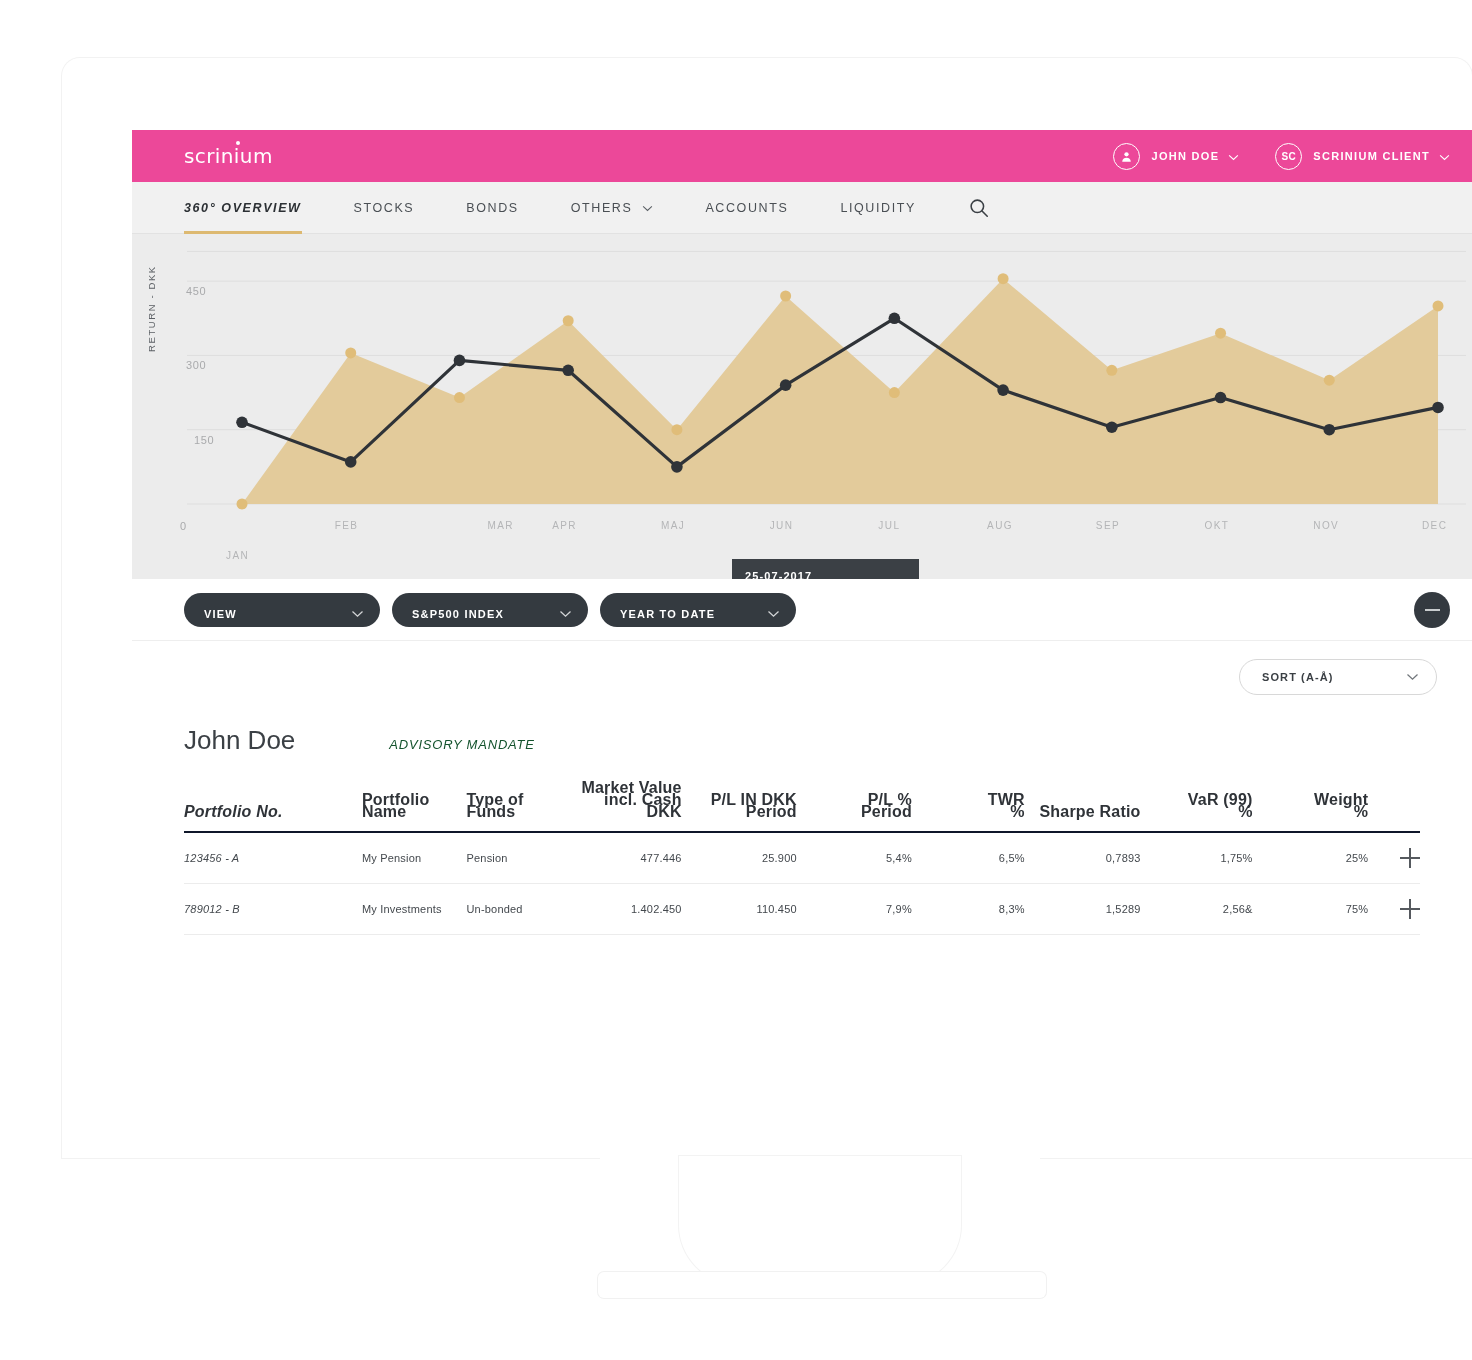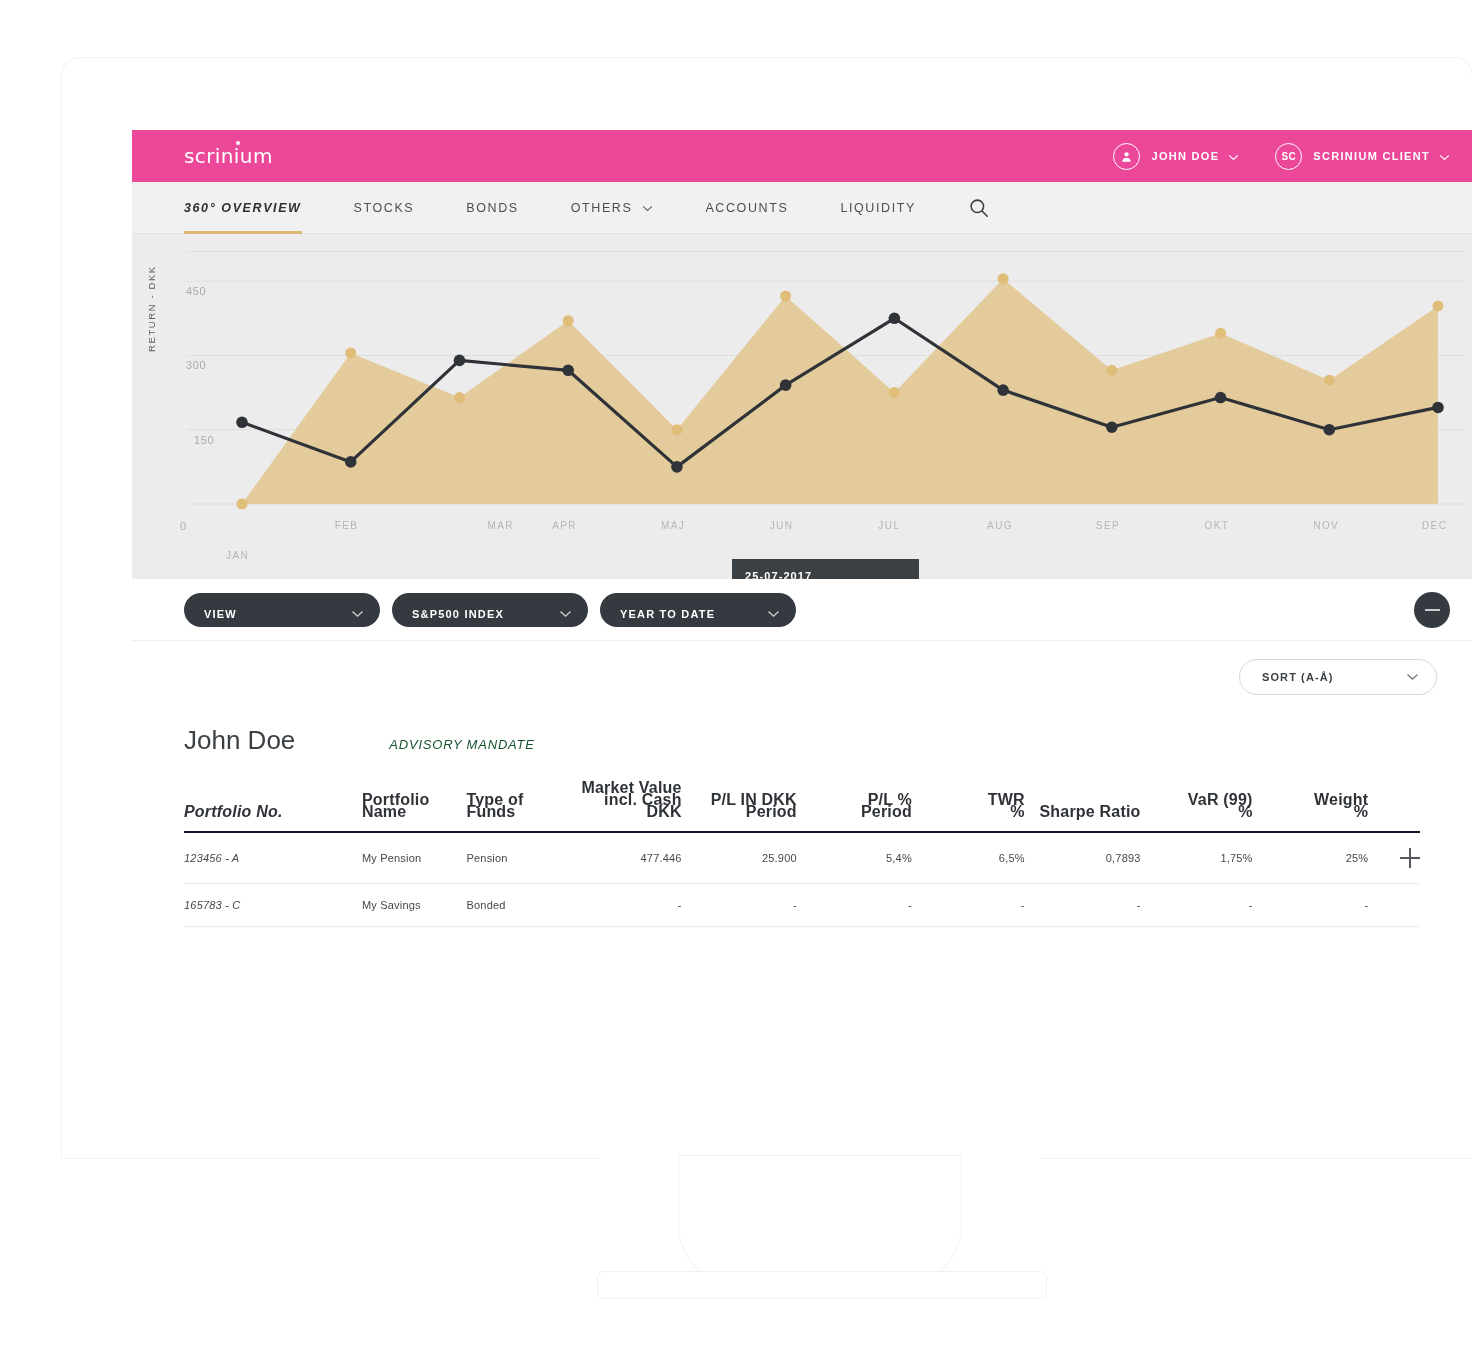--- a/index.html
+++ b/index.html
@@ -428,20 +428,33 @@
               <td class="c-num">477.446</td>
               <td class="c-num">25.900</td>
               <td class="c-num">5,4%</td>
               <td class="c-num">6,5%</td>
               <td class="c-num">0,7893</td>
               <td class="c-num">1,75%</td>
               <td class="c-num">25%</td>
               <td class="c-plus"><span class="plus"></span></td>
             </tr>
             <tr>
+              <td class="c-pno">789012 - B</td>
+              <td class="c-pname">My Investments</td>
+              <td class="c-type">Un-bonded</td>
+              <td class="c-num">1.402.450</td>
+              <td class="c-num">110.450</td>
+              <td class="c-num">7,9%</td>
+              <td class="c-num">8,3%</td>
+              <td class="c-num">1,5289</td>
+              <td class="c-num">2,56&amp;</td>
+              <td class="c-num">75%</td>
+              <td class="c-plus"><span class="plus"></span></td>
+            </tr>
+            <tr>
               <td class="c-pno">165783 - C</td>
               <td class="c-pname">My Savings</td>
               <td class="c-type">Bonded</td>
               <td class="c-num">-</td>
               <td class="c-num">-</td>
               <td class="c-num">-</td>
               <td class="c-num">-</td>
               <td class="c-num">-</td>
               <td class="c-num">-</td>
               <td class="c-num">-</td>

